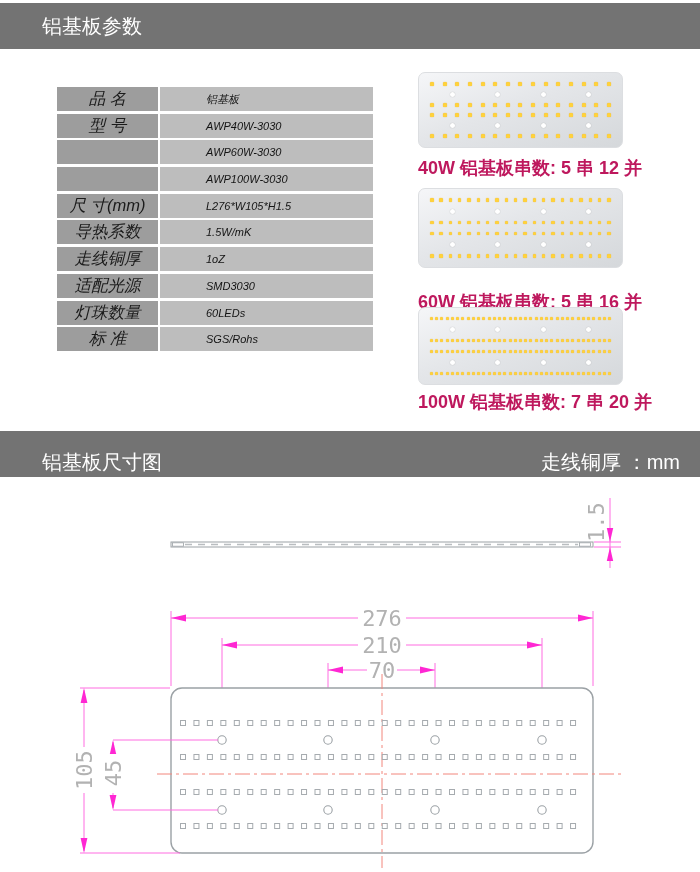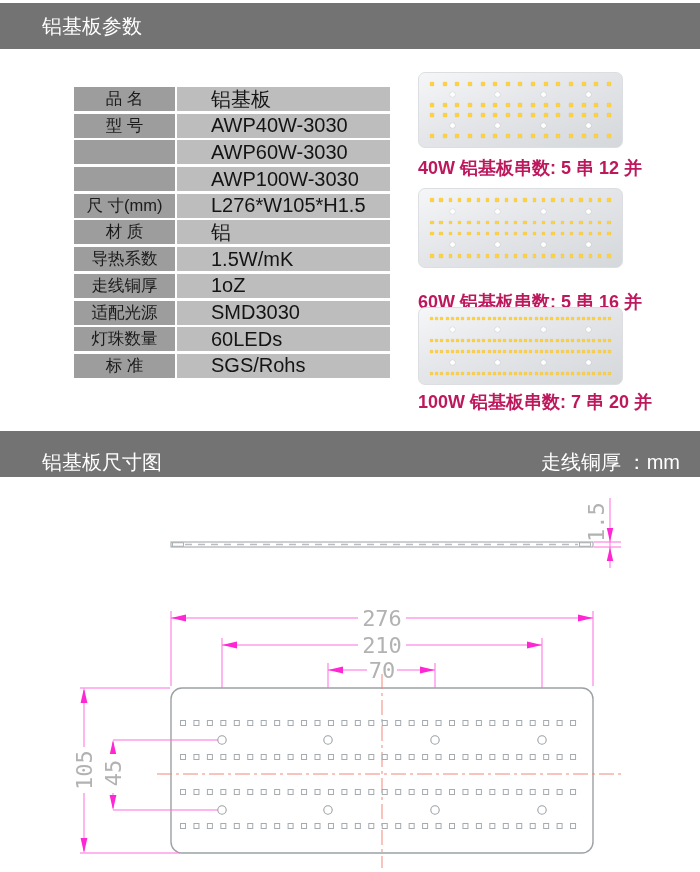--- a/index.html
+++ b/index.html
@@ -3,26 +3,26 @@
 <meta charset="utf-8">
 <style>
   html,body{margin:0;padding:0;}
   body{width:700px;height:872px;background:#ffffff;position:relative;overflow:hidden;
        font-family:"Liberation Sans",sans-serif;}
   .bar{position:absolute;left:0;width:700px;height:46px;background:#737373;color:#ffffff;
        font-size:20px;display:flex;align-items:center;box-sizing:border-box;}
   #params-bar{top:3px;padding-left:42px;}
   #dims-bar{top:431px;justify-content:space-between;padding:16px 20px 0 42px;}
   
-  #spec-table{position:absolute;left:74px;top:87px;width:316px;display:flex;flex-direction:column;}
+  #spec-table{position:absolute;left:57px;top:87px;width:316px;display:flex;flex-direction:column;font-style:italic;}
   .spec-row{display:flex;height:24px;margin-bottom:2.7px;}
   .spec-label{width:101px;margin-right:2px;background:#9d9d9d;color:#1b1b1b;display:flex;
               align-items:center;justify-content:center;font-size:16.5px;white-space:pre;}
   .spec-value{flex:1;background:#bdbdbd;color:#141414;display:flex;align-items:center;
-              padding-left:34px;font-size:20px;white-space:pre;}
+              padding-left:46px;font-size:11px;white-space:pre;}
   
   .board-photo{position:absolute;left:418px;width:205px;box-sizing:border-box;border-radius:7px;
                background:linear-gradient(160deg,#f5f6f8 0%,#e4e6e9 45%,#d5d8db 100%);
                border:1px solid #dcdee1;display:flex;flex-direction:column;
                justify-content:space-between;padding:9px 11px;}
   #board-1{top:72px;height:76px;}
   #board-2{top:188px;height:80px;}
   #board-3{top:307px;height:78px;}
   .dot-row{display:flex;justify-content:space-between;align-items:center;}
   .dot{width:4px;height:4px;background:#ffd23c;border-radius:1.5px;box-shadow:0 0 1px #e9a602;}
@@ -64,24 +64,20 @@
       <div class="spec-label"></div>
       <div class="spec-value">AWP60W-3030</div>
     </div>
     <div class="spec-row">
       <div class="spec-label"></div>
       <div class="spec-value">AWP100W-3030</div>
     </div>
     <div class="spec-row">
       <div class="spec-label">尺 寸(mm)</div>
       <div class="spec-value">L276*W105*H1.5</div>
-    </div>
-    <div class="spec-row">
-      <div class="spec-label">材 质</div>
-      <div class="spec-value">铝</div>
     </div>
     <div class="spec-row">
       <div class="spec-label">导热系数</div>
       <div class="spec-value">1.5W/mK</div>
     </div>
     <div class="spec-row">
       <div class="spec-label">走线铜厚</div>
       <div class="spec-value">1oZ</div>
     </div>
     <div class="spec-row">

